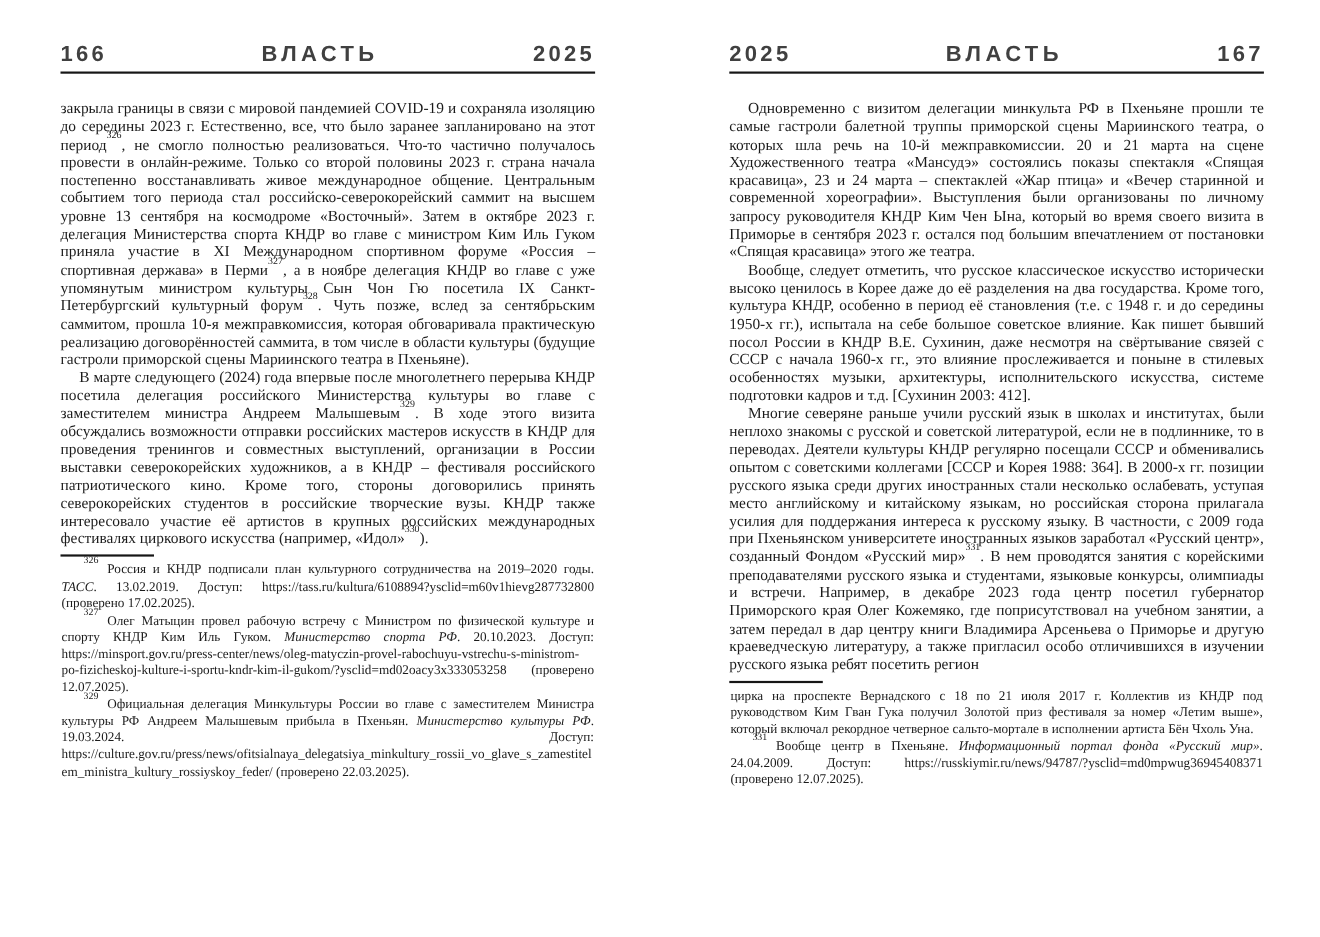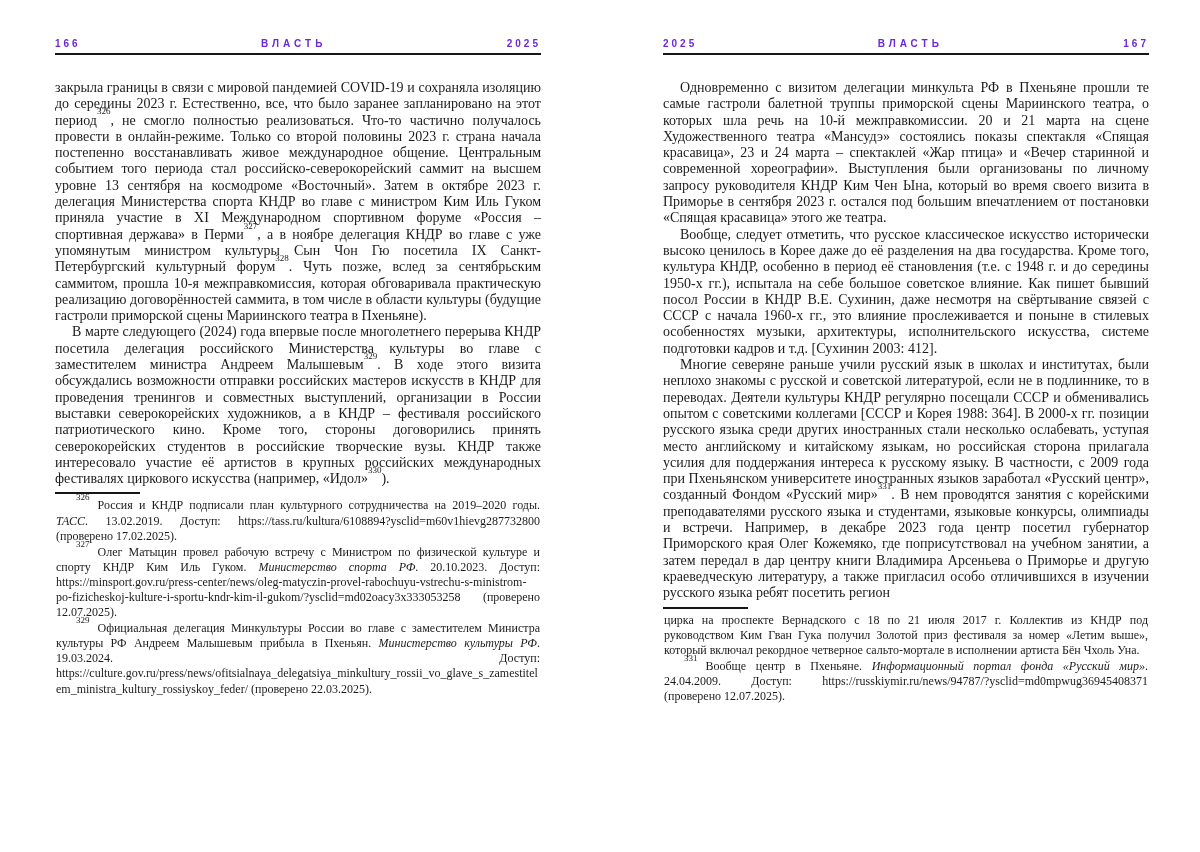--- a/index.html
+++ b/index.html
@@ -16,24 +16,24 @@
   }
   .page { position: absolute; top: 38px; width: 486px; }
   .page-left  { left: 55px; }
   .page-right { left: 663px; }
 
   .page-header {
     display: flex;
     justify-content: space-between;
     align-items: baseline;
     font-family: "Liberation Sans", sans-serif;
-    font-size: 10px;
+    font-size: 20px;
     font-weight: 600;
     letter-spacing: 3px;
-    color: #6d28d9;
+    color: #404040;
     border-bottom: 2px solid #161616;
     padding-bottom: 4px;
   }
   .page-header .hdr-center { letter-spacing: 4px; }
 
   .body-text {
     margin-top: 25px;
     font-size: 14px;
     line-height: 16.3px;
     text-align: justify;

